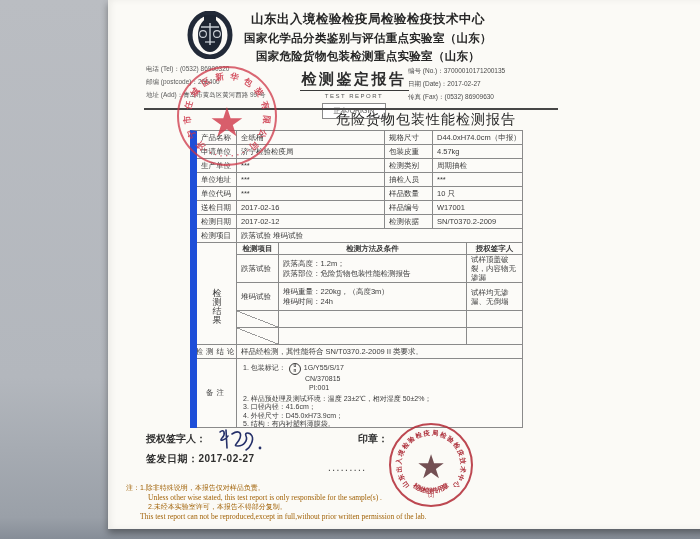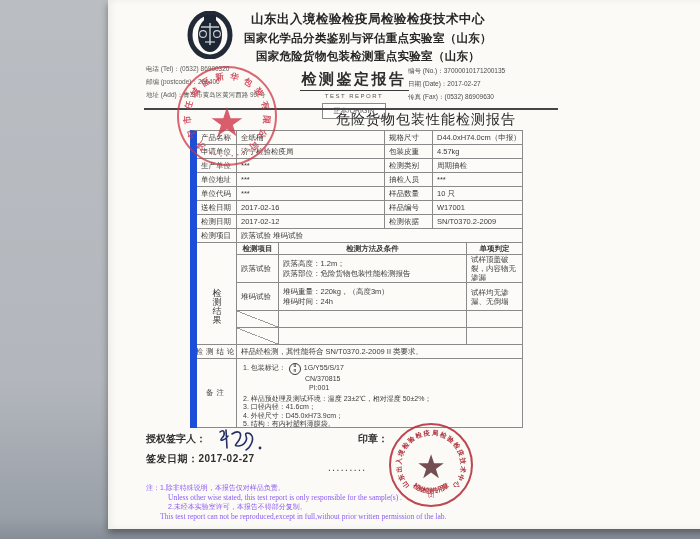--- a/index.html
+++ b/index.html
@@ -40,21 +40,21 @@
   .unsym{display:inline-flex;flex-direction:column;align-items:center;justify-content:center;width:12px;height:12px;border:1px solid #3b3b3b;border-radius:50%;font-size:4.5px;line-height:4.5px;margin:0 3px;box-sizing:border-box;font-weight:bold;}
   .ind1{padding-left:62px;}
   .ind2{padding-left:66px;height:11px;}
   
   #signer{left:38px;top:432px;font-size:10px;font-weight:600;color:#2e2e2e;}
   #sealword{left:250px;top:432px;font-size:10px;font-weight:700;color:#2e2e2e;}
   #issued{left:38px;top:452px;font-size:10px;font-weight:600;color:#2e2e2e;letter-spacing:.5px;}
   #sig{left:104px;top:424px;}
   #dots{left:220px;top:462px;font-size:10px;color:#3a3a3a;letter-spacing:1.5px;}
   
-  #notes{left:38px;top:483px;color:#8b5cf6;}
+  #notes{left:18px;top:483px;color:#a16207;}
   #notes .nc{font-size:7px;line-height:9.5px;}
   #notes .ne{font-size:7.5px;line-height:9.5px;font-family:"Liberation Serif",serif;}
   #notes .i1{padding-left:22px;}
   #notes .i2{padding-left:14px;}
   
   .stamp{border-radius:50%;pointer-events:none;}
   #stamp-top{left:69px;top:66px;width:96px;height:96px;border:2.5px solid rgba(205,52,70,.75);color:rgba(205,52,70,.85);z-index:5;}
   #stamp-top .star{position:absolute;left:0;top:6px;width:100%;text-align:center;font-size:40px;line-height:96px;color:rgba(208,55,72,.8);}
   #stamp-bottom{left:281px;top:423px;width:80px;height:80px;border:2.5px solid rgba(178,40,52,.85);color:rgba(170,38,50,.95);z-index:5;}
   #stamp-bottom .star{position:absolute;left:0;top:2px;width:100%;text-align:center;font-size:33px;line-height:80px;color:rgba(108,70,74,.95);}
@@ -145,21 +145,21 @@
 
       <div class="grid items">
         <div class="c">检测项目</div>
         <div class="c">跌落试验  堆码试验</div>
       </div>
 
       <div class="grid res">
         <div class="c side">检测结果</div>
         <div class="c hcell">检测项目</div>
         <div class="c hcell">检测方法及条件</div>
-        <div class="c hcell">单项判定</div>
+        <div class="c hcell">授权签字人</div>
 
         <div class="c">跌落试验</div>
         <div class="c mcell">
           <div>跌落高度：1.2m；</div>
           <div>跌落部位：危险货物包装性能检测报告</div>
         </div>
         <div class="c wrapcell">试样顶盖破裂，内容物无渗漏</div>
 
         <div class="c">堆码试验</div>
         <div class="c mcell">

